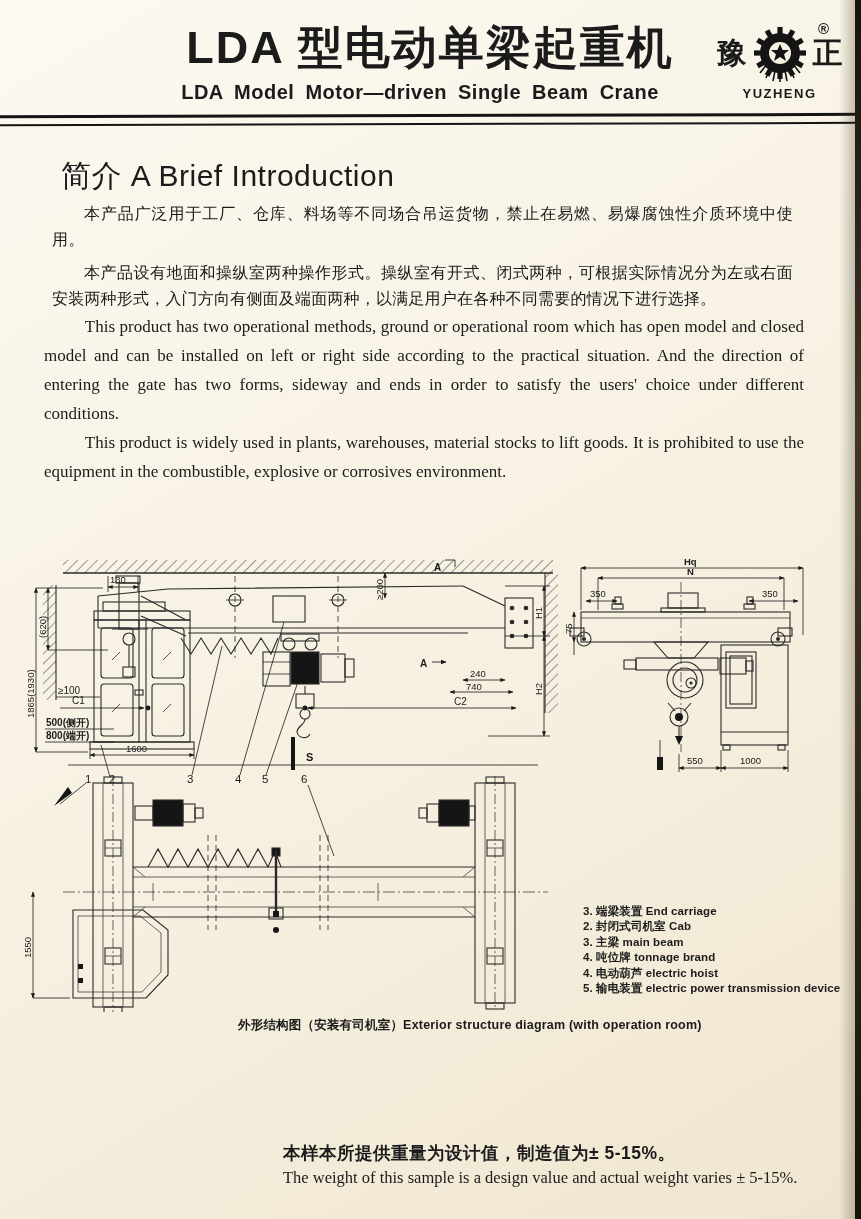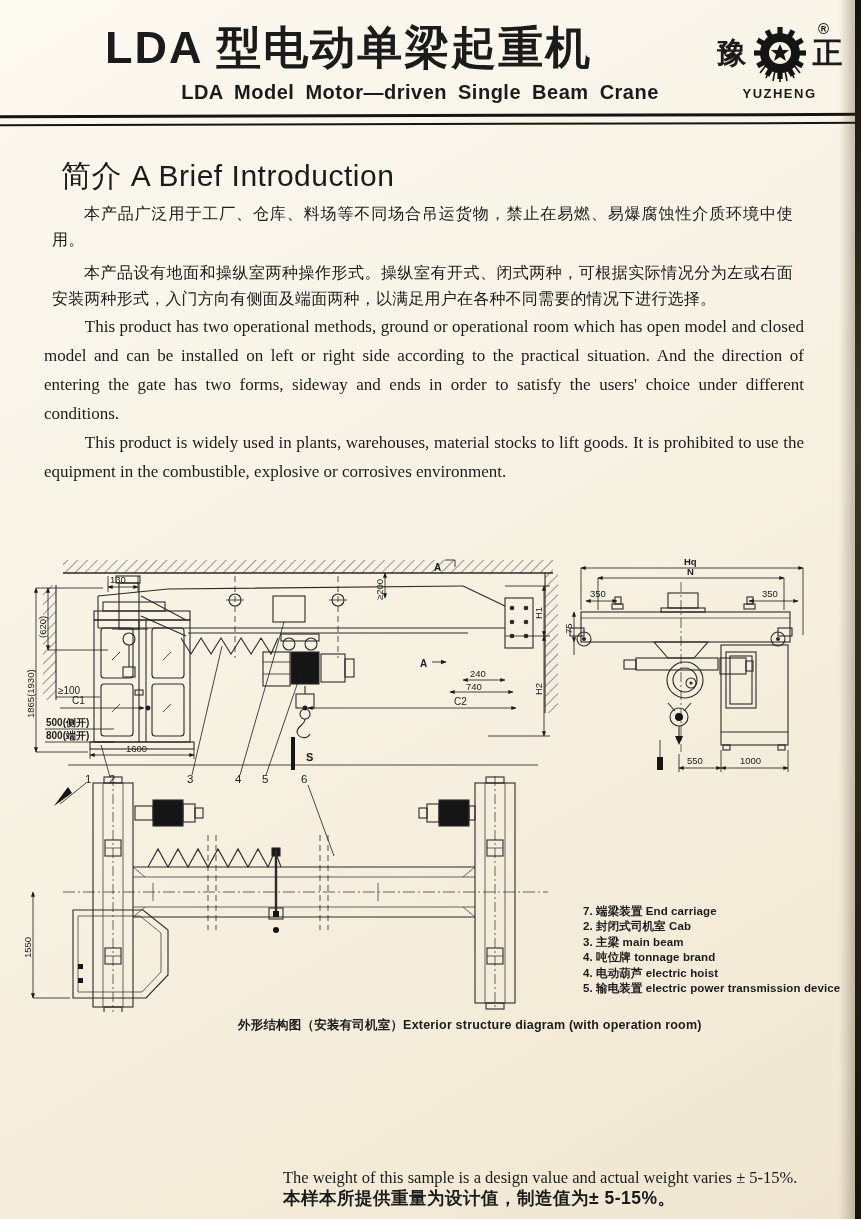--- a/index.html
+++ b/index.html
@@ -5,21 +5,21 @@
   html,body{margin:0;padding:0;background:#777;}
   .page{
     position:relative;width:861px;height:1219px;margin:0 auto;overflow:hidden;
     background:linear-gradient(150deg,#fcf9f1 0%,#f8f2e4 45%,#f3ebd8 80%,#efe5cf 100%);
     color:#1b1b1b;font-family:"Liberation Sans",sans-serif;
   }
   .edge-shade{position:absolute;top:0;right:6px;width:16px;height:100%;
     background:linear-gradient(to right,rgba(60,45,20,0),rgba(60,45,20,.28));}
   .edge-dark{position:absolute;top:0;right:0;width:6px;height:100%;
     background:linear-gradient(180deg,#17120c,#403625 35%,#2a2216 75%,#171209);}
-  .title{position:absolute;top:18px;left:105px;width:650px;text-align:left;
+  .title{position:absolute;top:18px;left:105px;width:650px;text-align:center;
     font-size:45px;font-weight:bold;letter-spacing:2px;white-space:nowrap;}
   .subtitle{position:absolute;top:81px;left:95px;width:650px;text-align:center;
     font-size:20px;font-weight:bold;letter-spacing:.5px;word-spacing:5px;white-space:nowrap;}
   .logo{position:absolute;top:22px;left:712px;width:135px;text-align:center;}
   .logo-row{display:flex;align-items:center;justify-content:center;gap:2px;}
   .logo-cjk{font-size:30px;font-weight:bold;}
   .logo-reg{position:absolute;top:-2px;right:18px;font-size:15px;font-weight:bold;}
   .logo-name{margin-top:2px;font-size:13px;font-weight:bold;letter-spacing:1.5px;}
   .hrule{position:absolute;top:114px;left:0;width:861px;height:6px;
     border-top:3px solid #141414;border-bottom:2px solid #141414;transform:rotate(-.15deg);}
@@ -29,21 +29,21 @@
   .cn-body p{margin:8px;text-indent:2em;}
   .en-body{position:absolute;top:312px;left:44px;width:760px;
     font-family:"Liberation Serif",serif;font-size:17px;line-height:29px;text-align:justify;}
   .en-body p{margin:0;text-indent:2.4em;}
   .drawing{position:absolute;top:540px;left:8px;}
   .drawing text{font-family:"Liberation Sans",sans-serif;fill:#1b1b1b;stroke:none;}
   .legend{position:absolute;top:904px;left:583px;width:275px;font-size:11.5px;
     font-weight:bold;line-height:15.4px;letter-spacing:.1px;}
   .legend div{white-space:nowrap;}
   .caption{position:absolute;top:1017px;left:238px;font-size:12.5px;font-weight:bold;letter-spacing:.2px;}
-  .footer-cn{position:absolute;top:1141px;left:283px;font-size:17.5px;font-weight:bold;letter-spacing:.5px;margin-top:45px;}
+  .footer-cn{position:absolute;top:1141px;left:283px;font-size:17.5px;font-weight:bold;letter-spacing:.5px;}
   .footer-en{position:absolute;top:1168px;left:283px;font-size:16.5px;font-family:"Liberation Serif",serif;text-align:center;}
 </style>
 </head>
 <body>
 
 <div class="page">
 
   <div class="title">LDA 型电动单梁起重机</div>
   <div class="subtitle">LDA Model Motor—driven Single Beam Crane</div>
 
@@ -412,21 +412,21 @@
     </g>
 
     <g stroke="#1b1b1b" stroke-width=".8" fill="none">
       <line x1="25" y1="352" x2="25" y2="458" marker-start="url(#ar)" marker-end="url(#ar)"></line>
       <line x1="25" y1="458" x2="62" y2="458"></line>
       <text font-size="9.5" transform="rotate(-90 19 405)" x="6" y="409">1550</text>
     </g>
   </svg>
 
   <div class="legend">
-    <div>7. 端梁装置 End carriage</div>
+    <div>3. 端梁装置 End carriage</div>
     <div>2. 封闭式司机室 Cab</div>
     <div>3. 主梁 main beam</div>
     <div>4. 吨位牌 tonnage brand</div>
     <div>4. 电动葫芦 electric hoist</div>
     <div>5. 输电装置 electric power transmission device</div>
   </div>
 
   <div class="caption">外形结构图（安装有司机室）Exterior structure diagram (with operation room)</div>
 
   <div class="footer-cn">本样本所提供重量为设计值，制造值为± 5-15%。</div>

